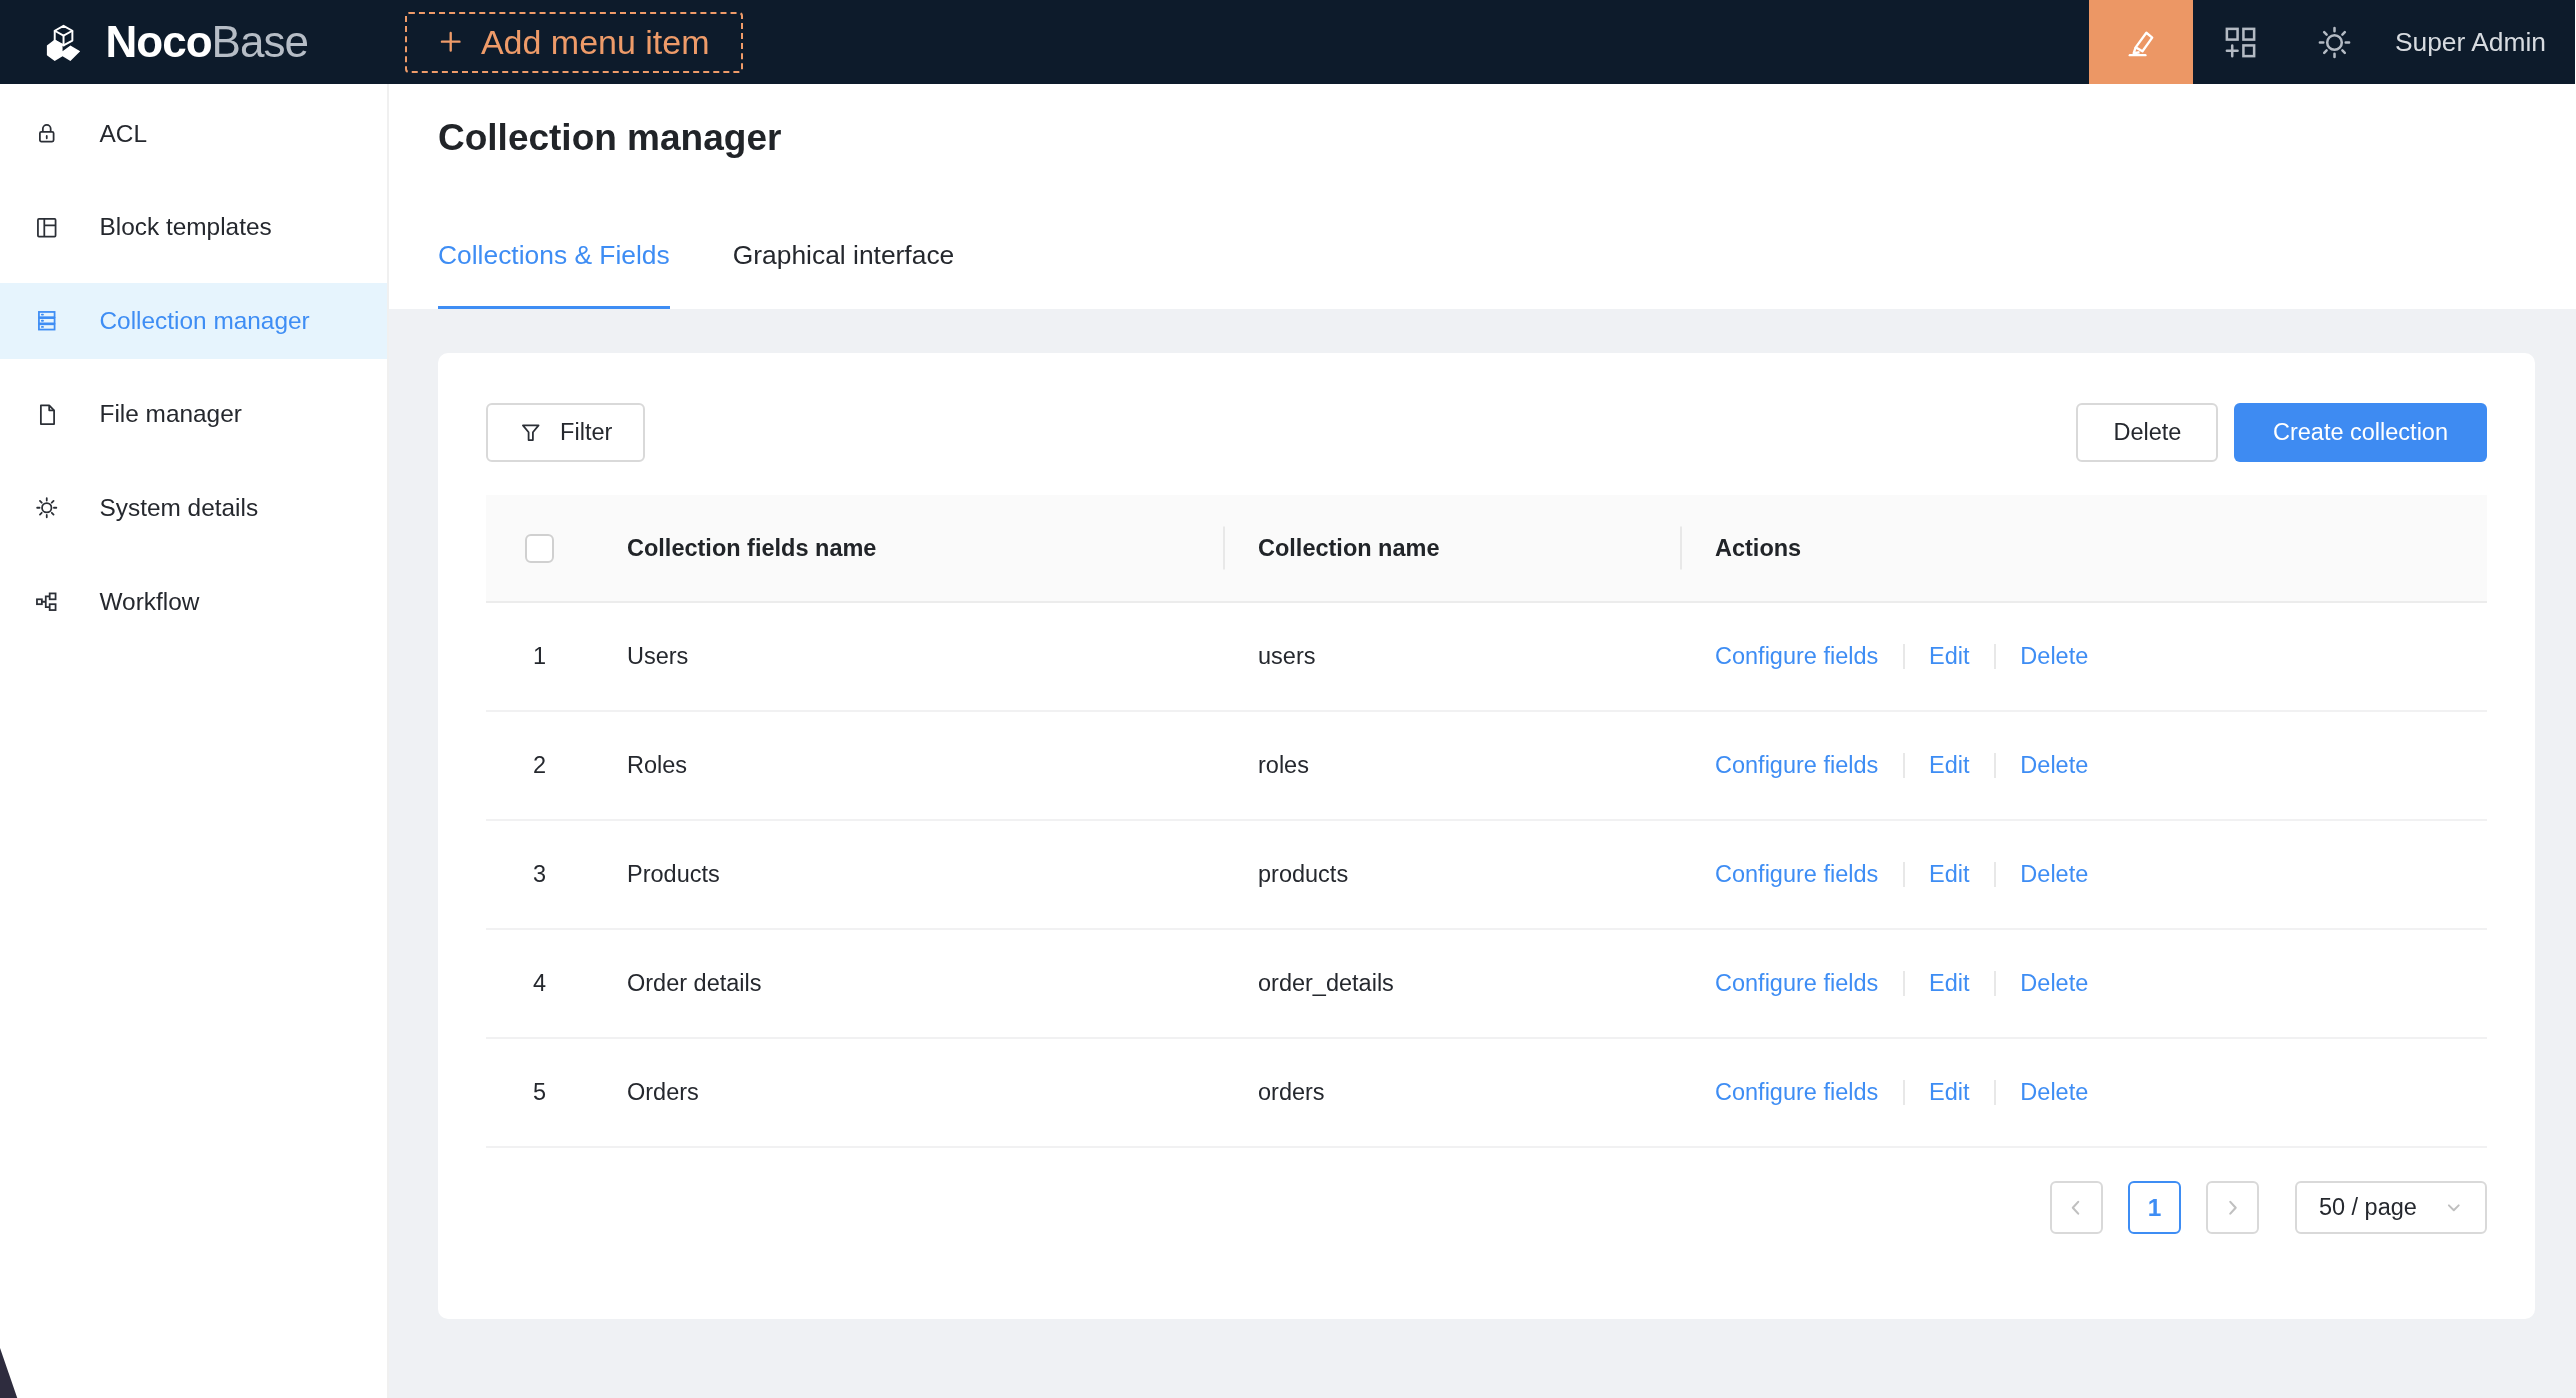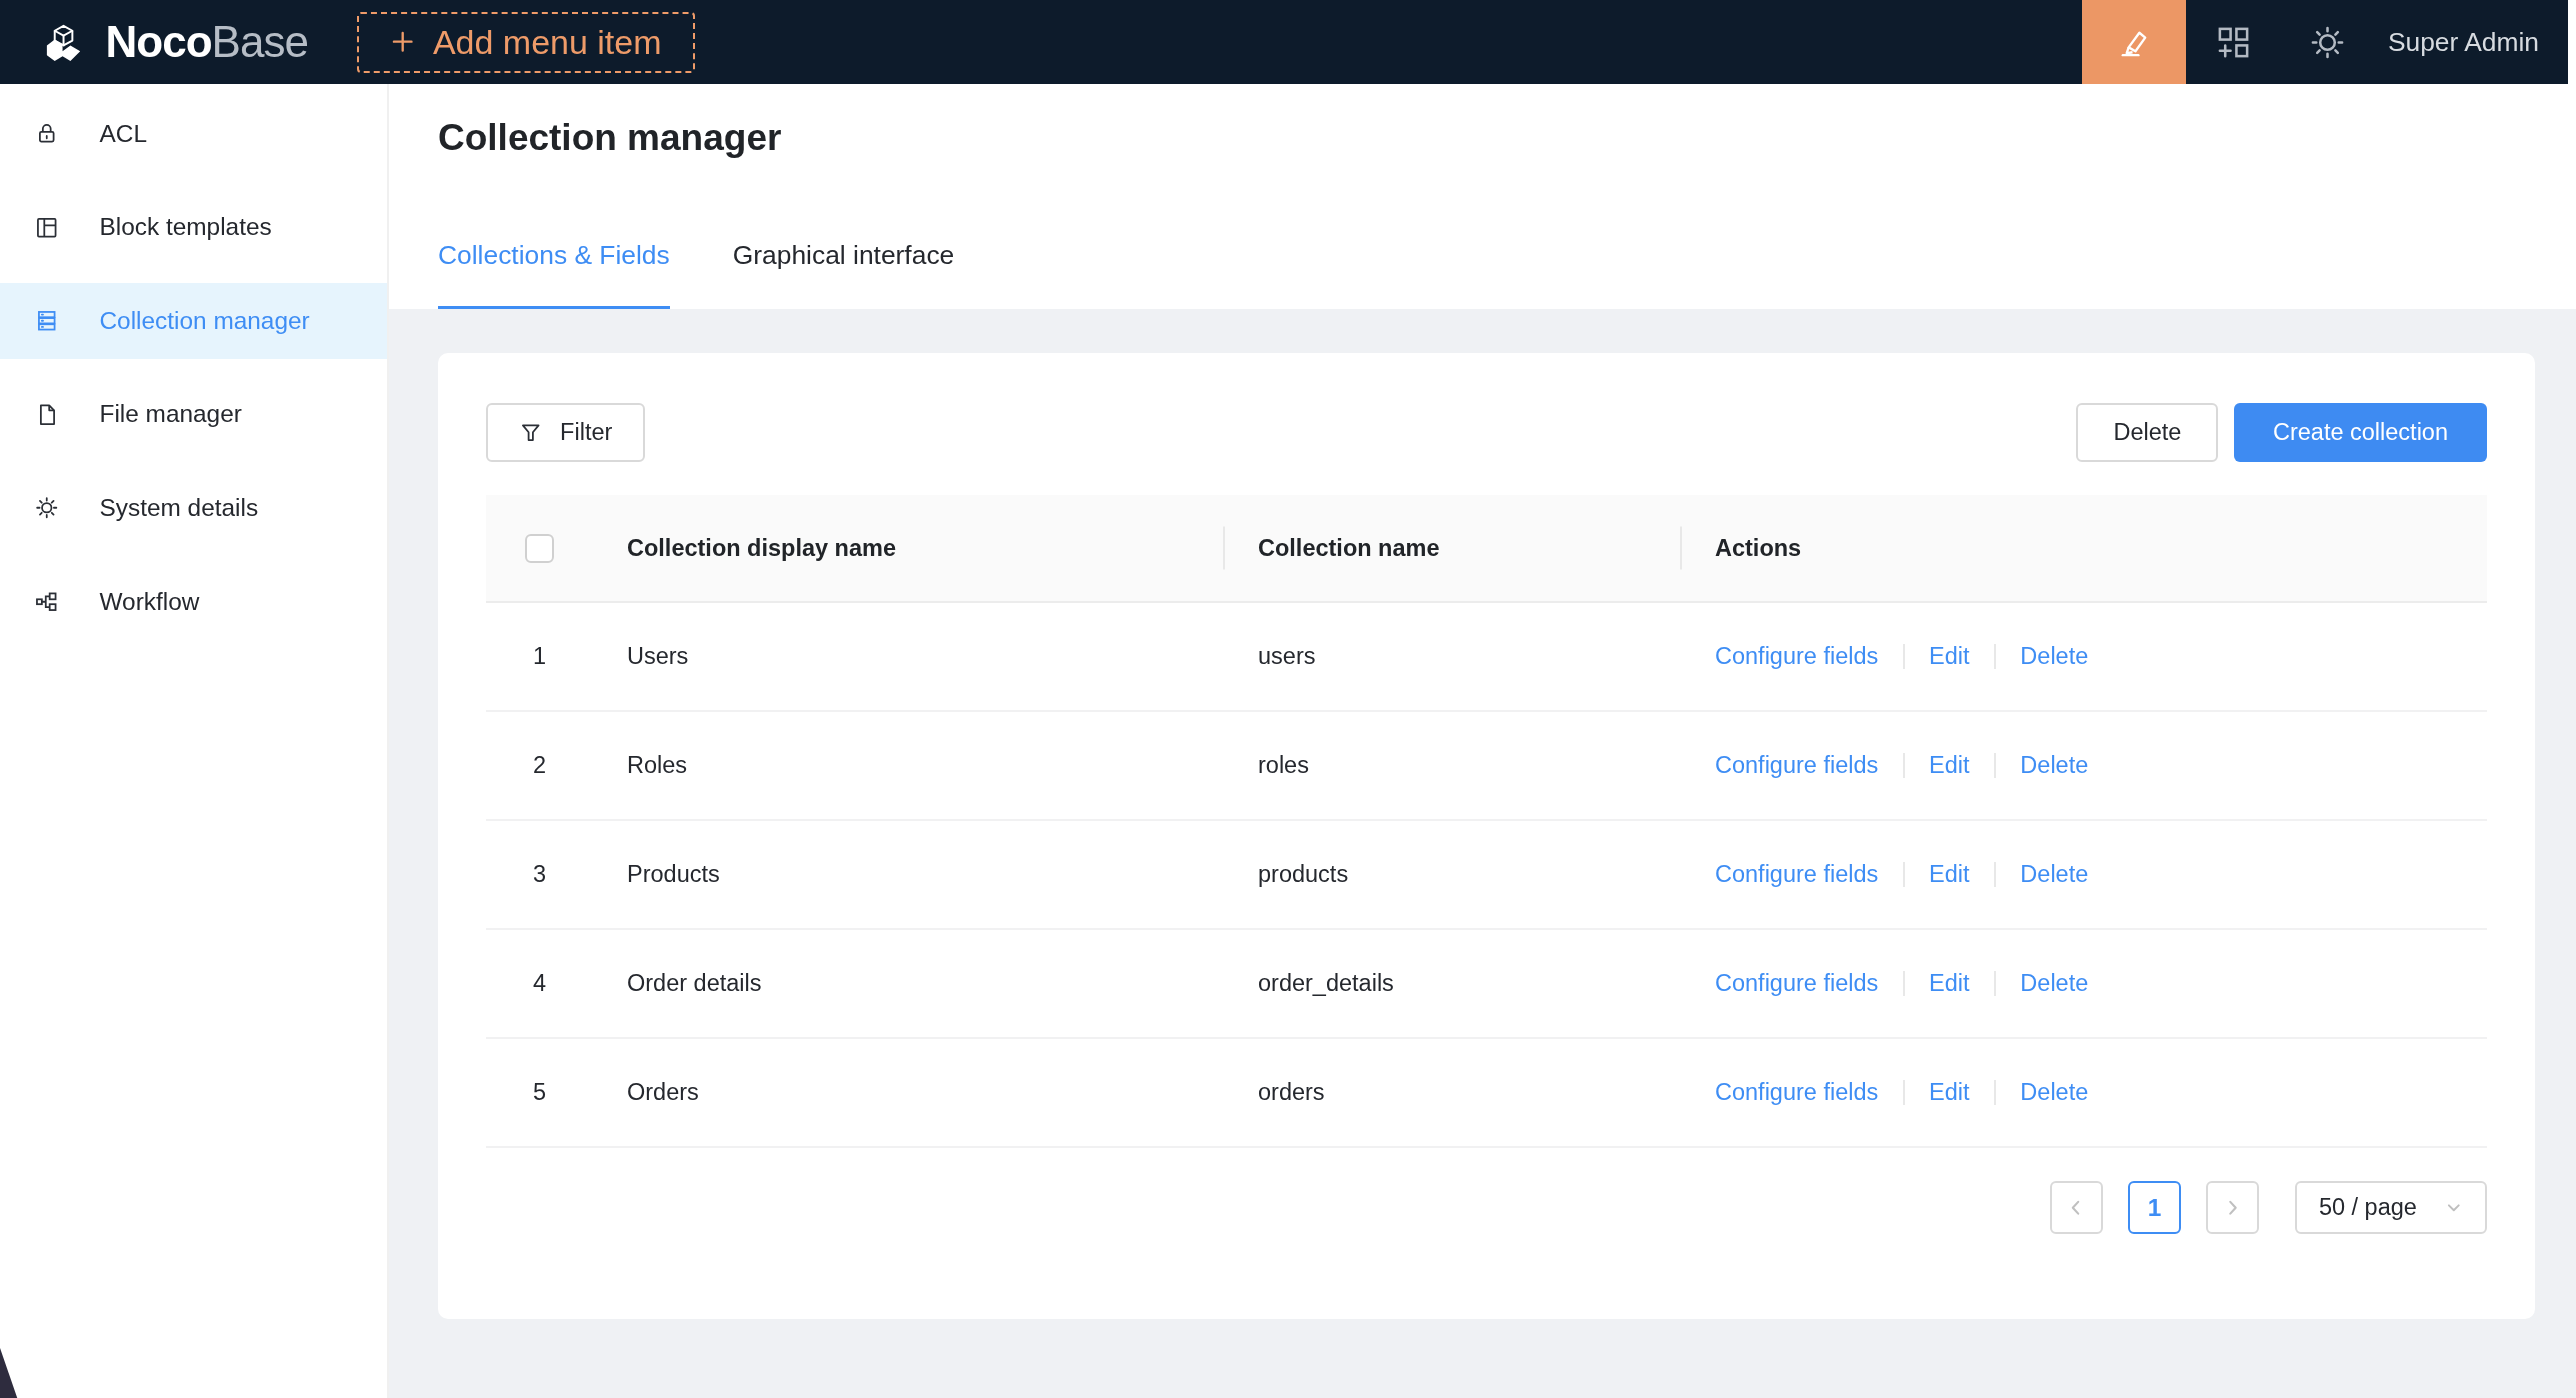--- a/index.html
+++ b/index.html
@@ -16,21 +16,21 @@
     --head-text:#212428;
     --muted-icon:#b3bac3;
   }
   *{box-sizing:border-box;}
   html,body{margin:0;padding:0;}
   body{
     width:2576px;height:1399px;position:relative;overflow:hidden;
     font-family:"Liberation Sans", sans-serif;background:#fff;color:var(--text);
   }
   
-  .nav{position:absolute;top:0;left:0;right:8px;height:84px;background:var(--nav-bg);display:flex;align-items:center;}
+  .nav{position:absolute;top:0;left:0;right:1px;height:84px;background:var(--nav-bg);display:flex;align-items:center;gap:48px;}
   .logo-wrap{display:flex;align-items:center;padding-left:41px;gap:15.6px;}
   .logo-text{font-size:44px;letter-spacing:-1px;white-space:nowrap;}
   .logo-noco{color:#ffffff;font-weight:700;}
   .logo-base{color:#b6bdc6;font-weight:400;}
   .add-menu-btn{
     margin-left:49px;height:61px;padding:0 31px;border:2px dashed var(--orange-text);
     border-radius:3.9px;color:var(--orange-text);font-size:34px;display:flex;align-items:center;gap:17.6px;
     background:transparent;cursor:pointer;
   }
   .nav-right{margin-left:auto;display:flex;align-items:center;height:100%;}
@@ -230,21 +230,21 @@
       <table>
         <colgroup>
             <col style="width:108px">
             <col style="width:631px">
             <col style="width:457px">
             <col>
           </colgroup>
         <thead>
           <tr>
             <th class="sel-col"><span class="checkbox"></span></th>
-            <th class="col-sep">Collection display name</th>
+            <th class="col-sep">Collection fields name</th>
             <th class="col-sep">Collection name</th>
             <th>Actions</th>
           </tr>
         </thead>
         <tbody id="table-body">
   <tr>
     <td class="sel-col"><span class="row-index">1</span></td>
     <td><span>Users</span></td>
     <td><span>users</span></td>
     <td>

